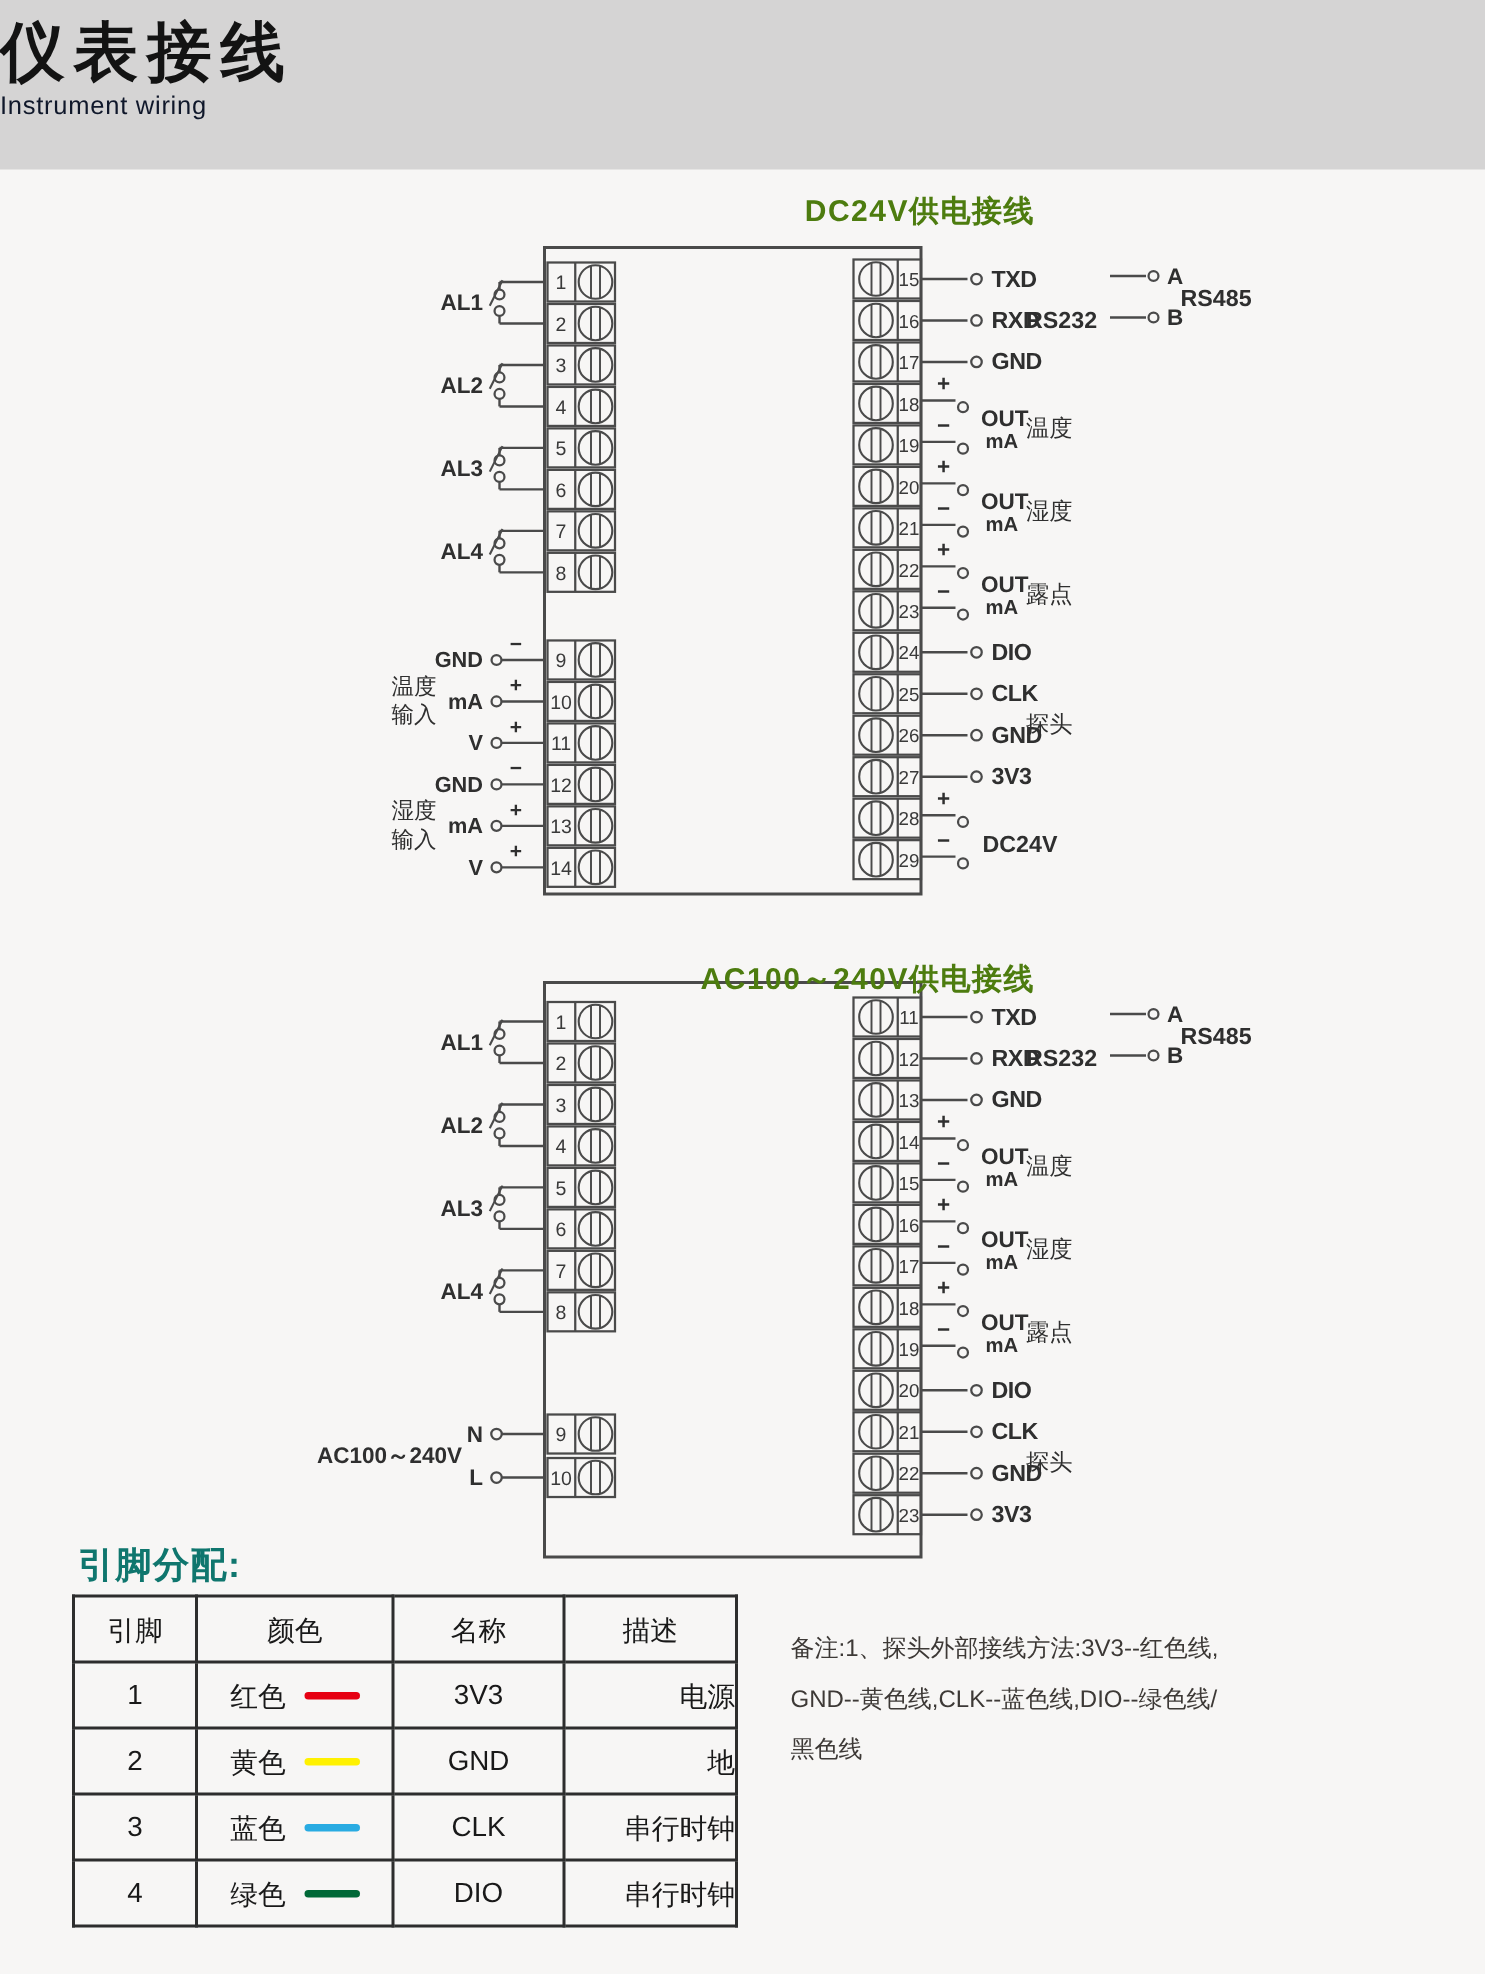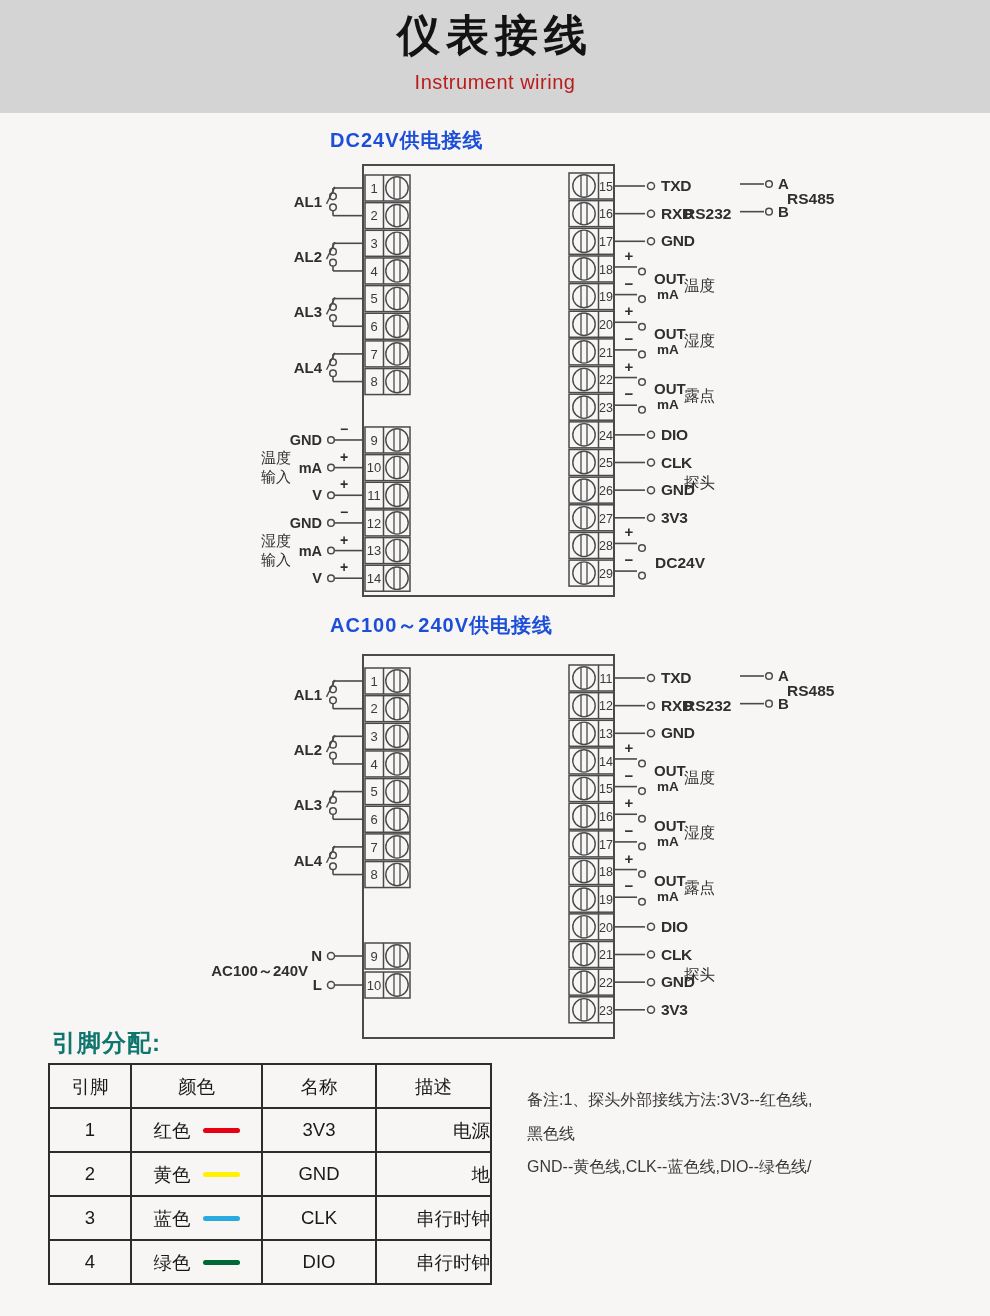--- a/index.html
+++ b/index.html
@@ -1,25 +1,25 @@
 <!DOCTYPE html>
 <html><head>
 <meta charset="utf-8">
 <style>
   html,body{margin:0;padding:0}
   body{width:990px;height:1316px;position:relative;background:#f7f6f5;
        font-family:"Liberation Sans",sans-serif;overflow:hidden}
-  .hdr{position:absolute;left:0;top:0;width:990px;height:113px;background:#d5d4d4;text-align:center}
+  .hdr{position:absolute;left:0;top:0;width:990px;height:113px;background:#d5d4d4;}
   .hdr h1{margin:0;padding-top:11px;font-size:43px;line-height:48px;letter-spacing:6px;color:#131313;font-weight:bold}
-  .hdr .sub{font-size:20px;color:#b91c1c;letter-spacing:.5px;margin-top:12px}
+  .hdr .sub{font-size:17px;color:#0f172a;letter-spacing:.5px;margin-top:2px}
   #wiring-svg{position:absolute;left:0;top:0}
-  .dtitle{position:absolute;left:330px;width:360px;text-align:left;font-size:20px;
-          font-weight:bold;color:#1d4ed8;letter-spacing:1px}
+  .dtitle{position:absolute;left:330px;width:360px;text-align:right;font-size:20px;
+          font-weight:bold;color:#4d7c0f;letter-spacing:1px}
   #dt1{top:127px}
-  #dt2{top:612px}
+  #dt2{top:639px}
   .pin-heading{position:absolute;left:52px;top:1027px;font-size:24px;font-weight:bold;
                color:#0f766e;letter-spacing:1px}
   #pin-table{position:absolute;left:48px;top:1063px;border-collapse:collapse}
   #pin-table th,#pin-table td{border:2px solid #2d2d2d;height:42px;text-align:center;
                font-size:18.5px;color:#191919;font-weight:normal;padding:0}
   #pin-table td.desc-cell{text-align:right;padding-left:14px}
   .swatch{display:inline-block;width:37px;height:5px;border-radius:3px;margin-left:12px;vertical-align:4px}
   #notes{position:absolute;left:527px;top:1083px;width:460px;font-size:16px;
          line-height:33.5px;color:#3d3936;white-space:pre}
 </style>
@@ -713,13 +713,13 @@
         <td class="desc-cell">串行时钟</td>
       </tr>
       <tr>
         <td>4</td>
         <td><span>绿色</span><span class="swatch" style="background: rgb(0, 104, 55);"></span></td>
         <td>DIO</td>
         <td class="desc-cell">串行时钟</td>
       </tr>
     </tbody>
   </table>
-<div id="notes"><div class="note-line">备注:1、探头外部接线方法:3V3--红色线,</div><div class="note-line">黑色线</div><div class="note-line">GND--黄色线,CLK--蓝色线,DIO--绿色线/</div></div>
+<div id="notes"><div class="note-line">备注:1、探头外部接线方法:3V3--红色线,</div><div class="note-line">GND--黄色线,CLK--蓝色线,DIO--绿色线/</div><div class="note-line">黑色线</div></div>
 
 </body></html>

